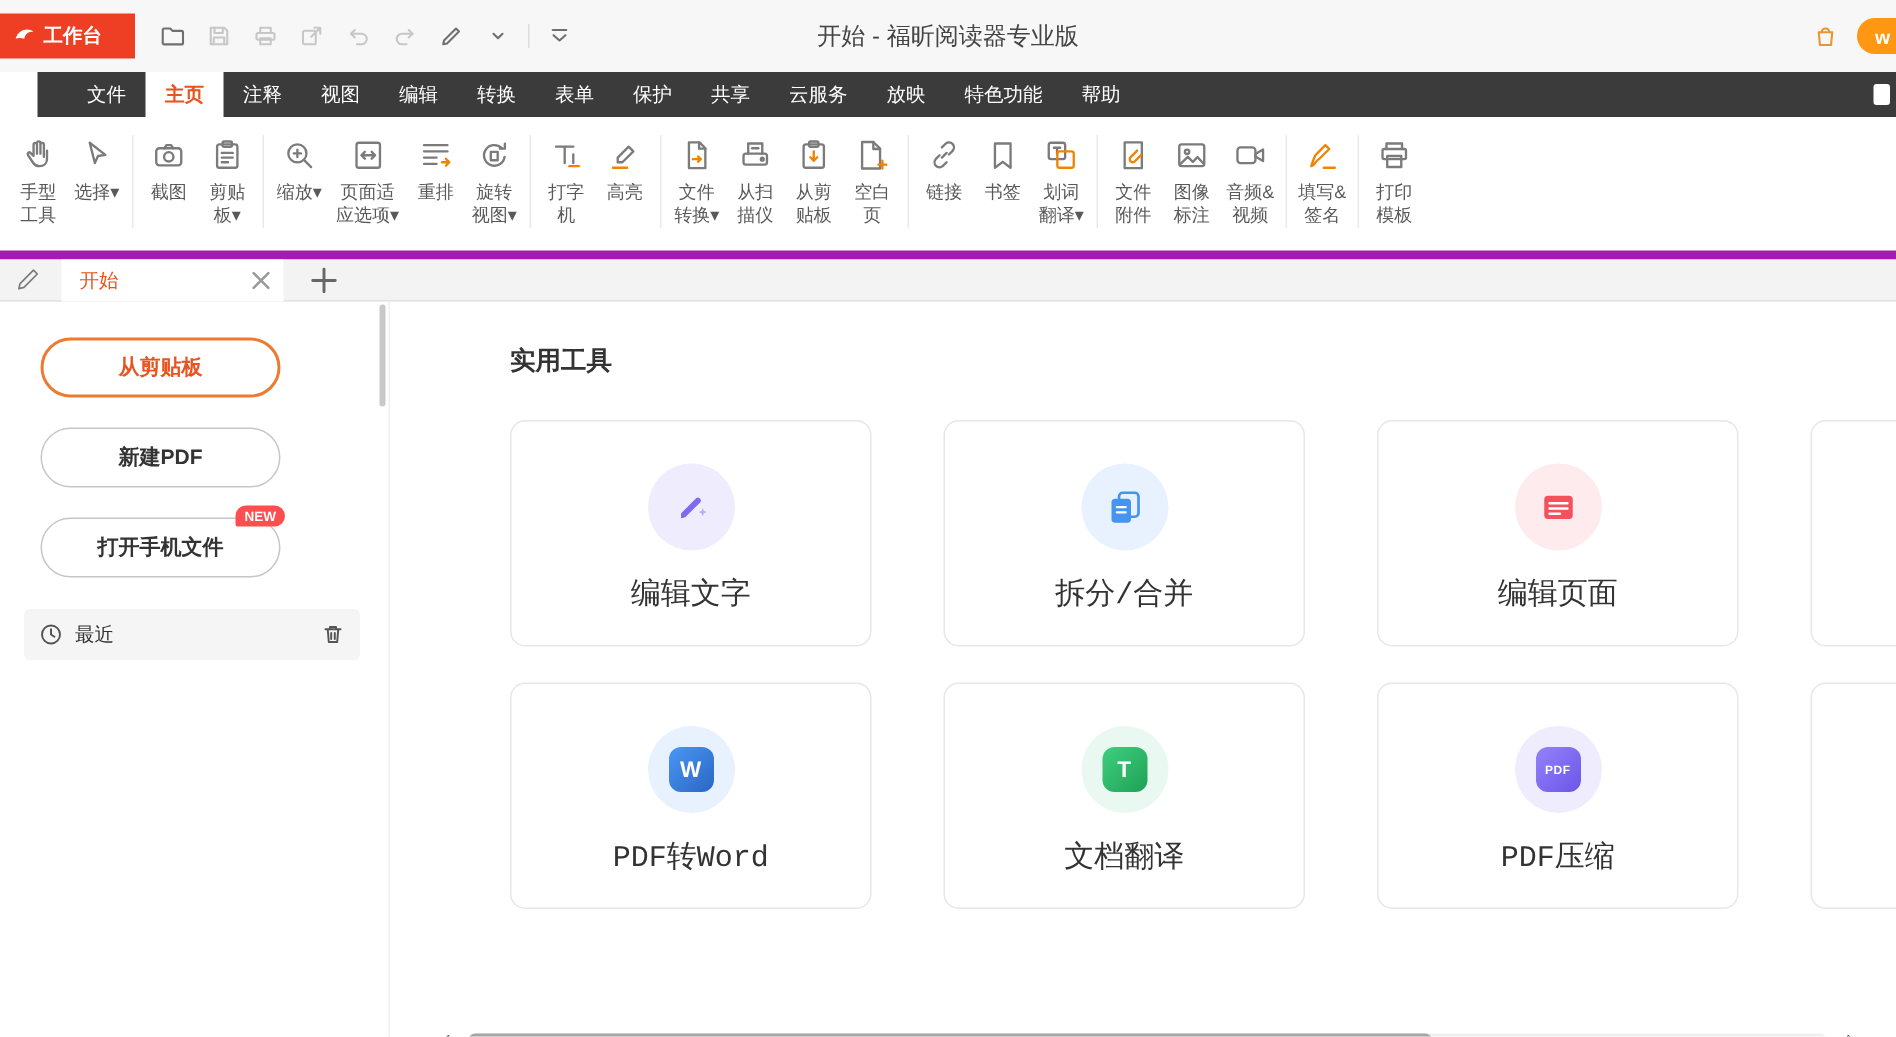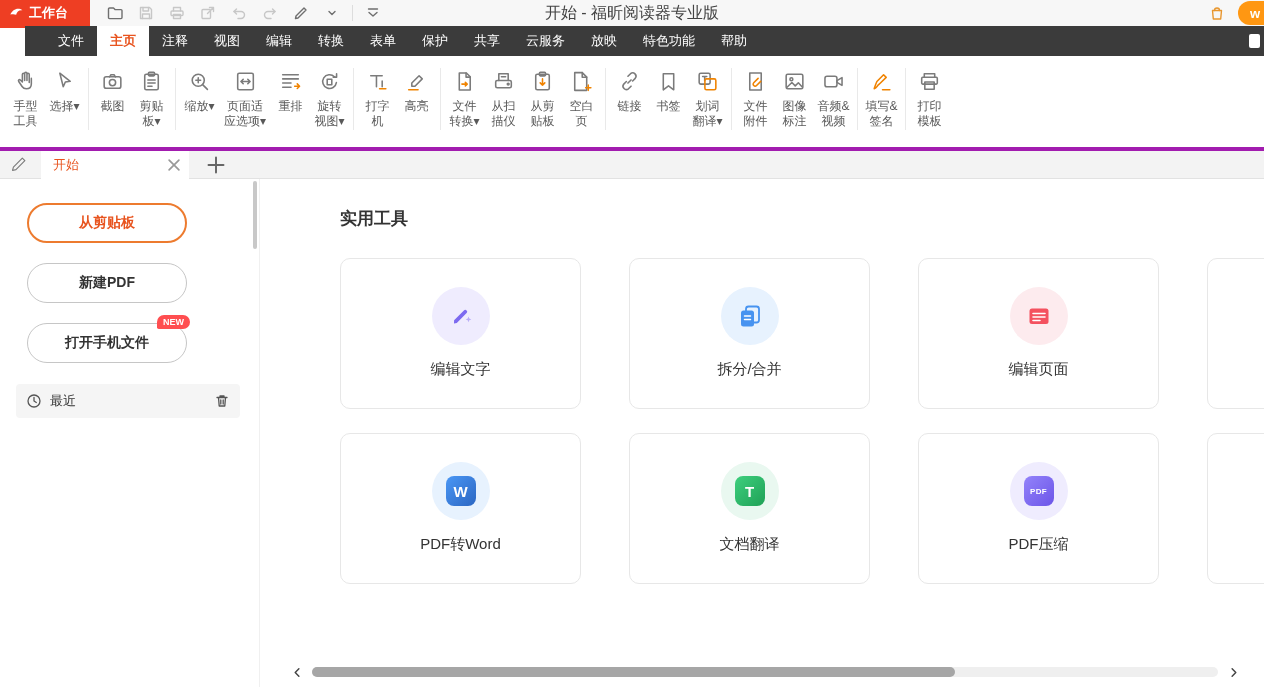--- a/index.html
+++ b/index.html
@@ -1,20 +1,20 @@
 <!DOCTYPE html>
 <html><head>
 <meta charset="utf-8">
 <style>
   * { margin:0; padding:0; box-sizing:border-box; }
   html,body { width:1264px; height:691px; overflow:hidden; background:#fff;
     font-family:"Liberation Sans", sans-serif; }
 
   
-  .titlebar { height:26px; background:#F7F7F7; display:flex; align-items:center; position:relative; }
+  .titlebar { height:48px; background:#F7F7F7; display:flex; align-items:center; position:relative; }
   .brand { width:90px; height:30px; background:#EE3E23; color:#fff; display:flex; align-items:center;
     gap:5px; padding-left:8px; font-size:13px; font-weight:bold; cursor:pointer; }
   .brand svg { width:16px; height:16px; }
   .qat { display:flex; align-items:center; gap:9px; margin-left:14px; }
   .qbtn { width:22px; height:22px; display:flex; align-items:center; justify-content:center; border-radius:3px; }
   .qbtn svg { width:18px; height:18px; }
   .qbtn svg * { fill:none; stroke:#6F6F6F; stroke-width:1.4; stroke-linecap:round; stroke-linejoin:round; }
   .qbtn.disabled svg * { stroke:#C7C7C7; }
   .qcaret svg { width:8px; height:8px; }
   .qsep { width:1px; height:16px; background:#DDD; }
@@ -25,21 +25,21 @@
     display:flex; align-items:center; padding-left:12px; font-size:13px; font-weight:bold;
     margin-right:-14px; }
 
   
   .menubar { height:30px; background:#3B3B3B; display:flex; align-items:center; padding-left:20px; position:relative;margin-left:25px; }
   .menu-item { color:#fff; font-size:13px; padding:0 13px; height:30px; line-height:30px; cursor:pointer; white-space:nowrap; }
   .menu-item.active { background:#fff; color:#E8541F; font-weight:bold; }
   .menu-doc { position:absolute; right:4px; top:8px; width:11px; height:14px; background:#fff; border-radius:2px; }
 
   
-  .ribbon { height:95px; background:#fff; border-bottom:4px solid #a21caf; display:flex;
+  .ribbon { height:95px; background:#fff; border-bottom:6px solid #a21caf; display:flex;
     align-items:flex-start; padding:8px 2px 0 6px; }
   .tool { display:flex; flex-direction:column; align-items:center; gap:5px; padding:4px 3px; border-radius:4px; cursor:pointer; }
   .ticon { height:26px; display:flex; align-items:center; justify-content:center; }
   .ticon svg { width:25px; height:25px; }
   .ticon svg * { fill:none; stroke:#7B7B7B; stroke-width:1.5; stroke-linecap:round; stroke-linejoin:round; }
   .ticon svg .oc { stroke:#F08300; }
   .tlabel { width:33px; font-size:12px; line-height:15px; color:#595959; text-align:center; word-break:break-all; }
   .tool.wide .tlabel { width:46px; }
   .vsep { width:1px; height:62px; background:#E9E9E9; margin:4px 4px 0; flex-shrink:0; }
 
@@ -72,21 +72,21 @@
 
   .main { flex:1; padding:28px 0 0 80px; position:relative; overflow:hidden; }
   .section-title { font-size:17px; font-weight:600; color:#333; margin-bottom:28px; }
   .cards-row { display:flex; gap:48px; margin-bottom:24px; width:1200px; }
   .card { width:241px; height:151px; border:1px solid #E7E7E7; border-radius:10px; background:#fff;
     display:flex; flex-direction:column; align-items:center; flex-shrink:0; cursor:pointer; }
   .card-circle { width:58px; height:58px; border-radius:50%; margin-top:28px; display:flex;
     align-items:center; justify-content:center; }
   .c-purple { background:#EFECFE; } .c-blue { background:#E7F2FE; }
   .c-red { background:#FDEBEE; }    .c-green { background:#E9F8F0; }
-  .card-label { margin-top:15px; font-size:15px; color:#333; }
+  .card-label { margin-top:15px; font-size:20px; color:#333;font-family:Liberation Mono, monospace; }
   .card-circle svg { width:28px; height:28px; }
   .badge-sq { width:30px; height:30px; border-radius:8px; color:#fff; display:flex;
     align-items:center; justify-content:center; font-weight:bold; }
   .b-word { background:linear-gradient(135deg,#4A97F5,#2B66C2); font-size:15px; }
   .b-trans { background:linear-gradient(135deg,#3ECF7E,#1FA156); font-size:15px; }
   .b-pdf  { background:linear-gradient(135deg,#9383FA,#6C55E8); font-size:8px; letter-spacing:.3px; }
 
   
   .hscrollbar { position:absolute; bottom:8px; left:30px; right:24px; height:14px; display:flex; align-items:center; }
   .hs-arrow { width:14px; height:14px; display:flex; align-items:center; justify-content:center; cursor:pointer; }

